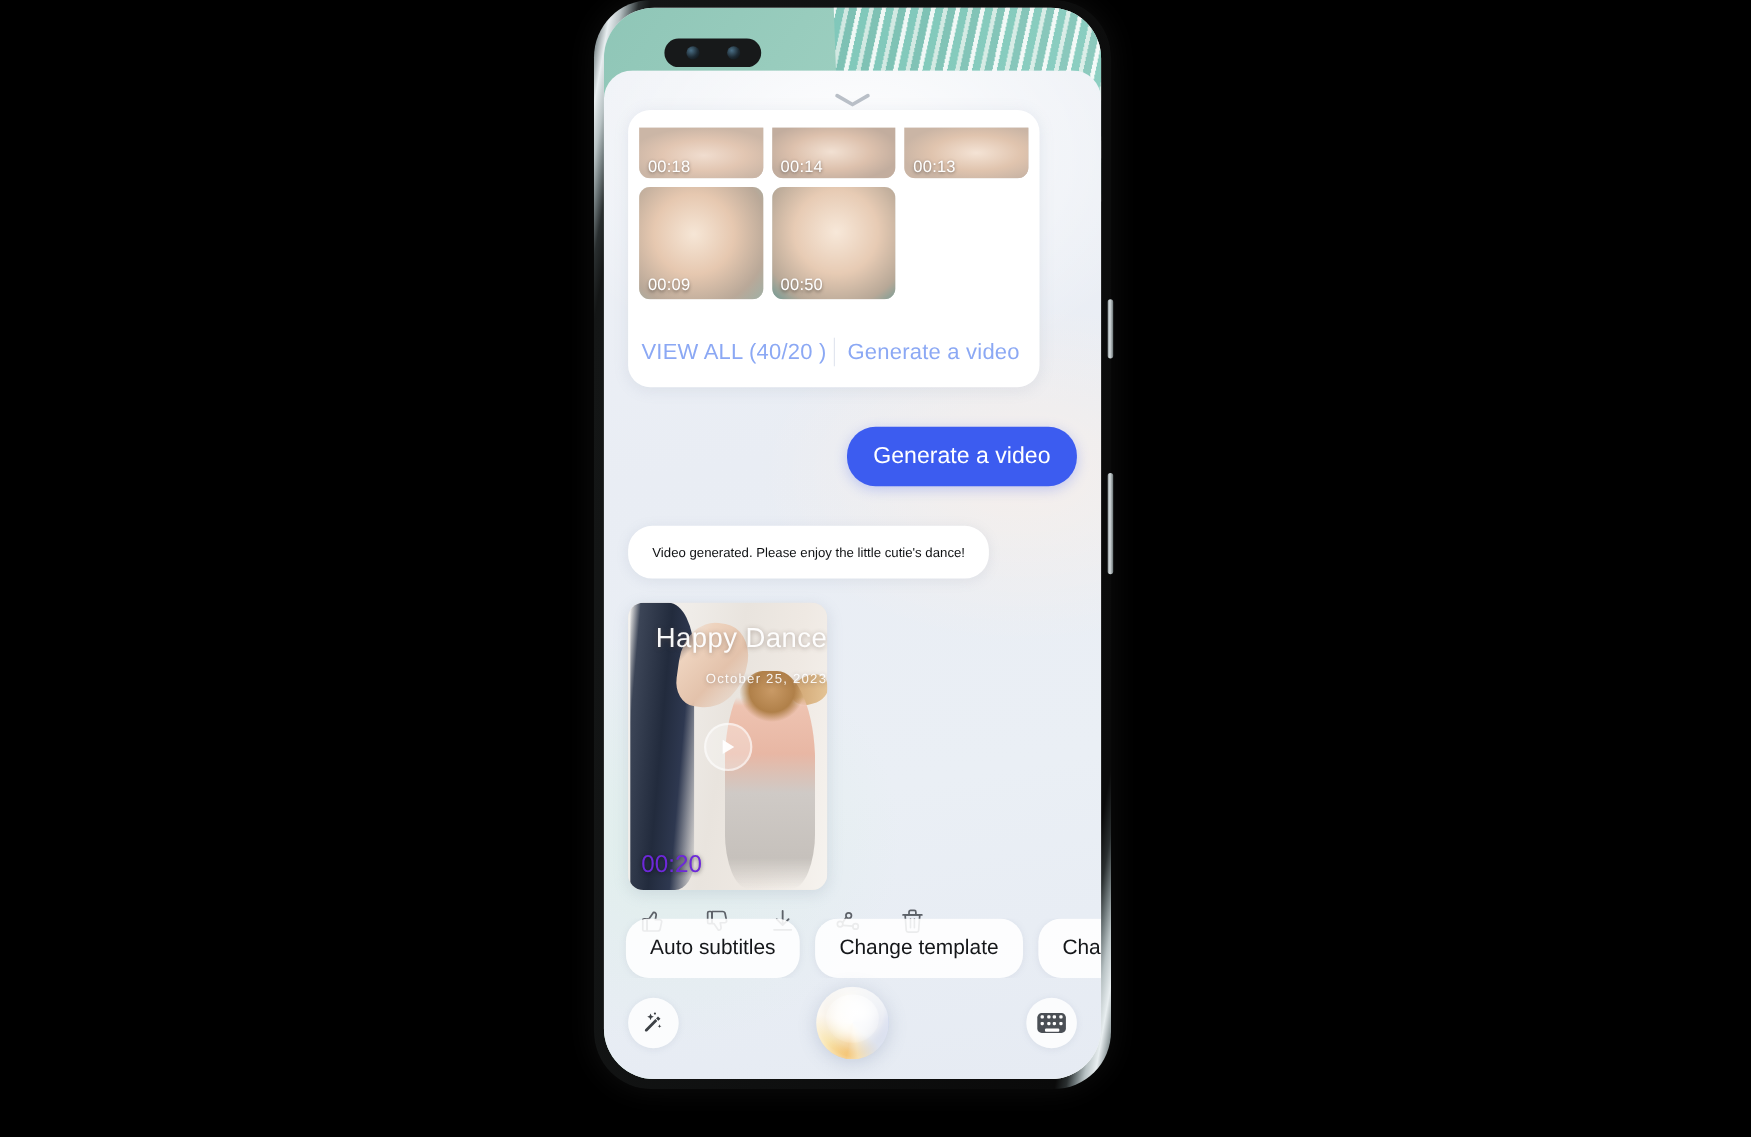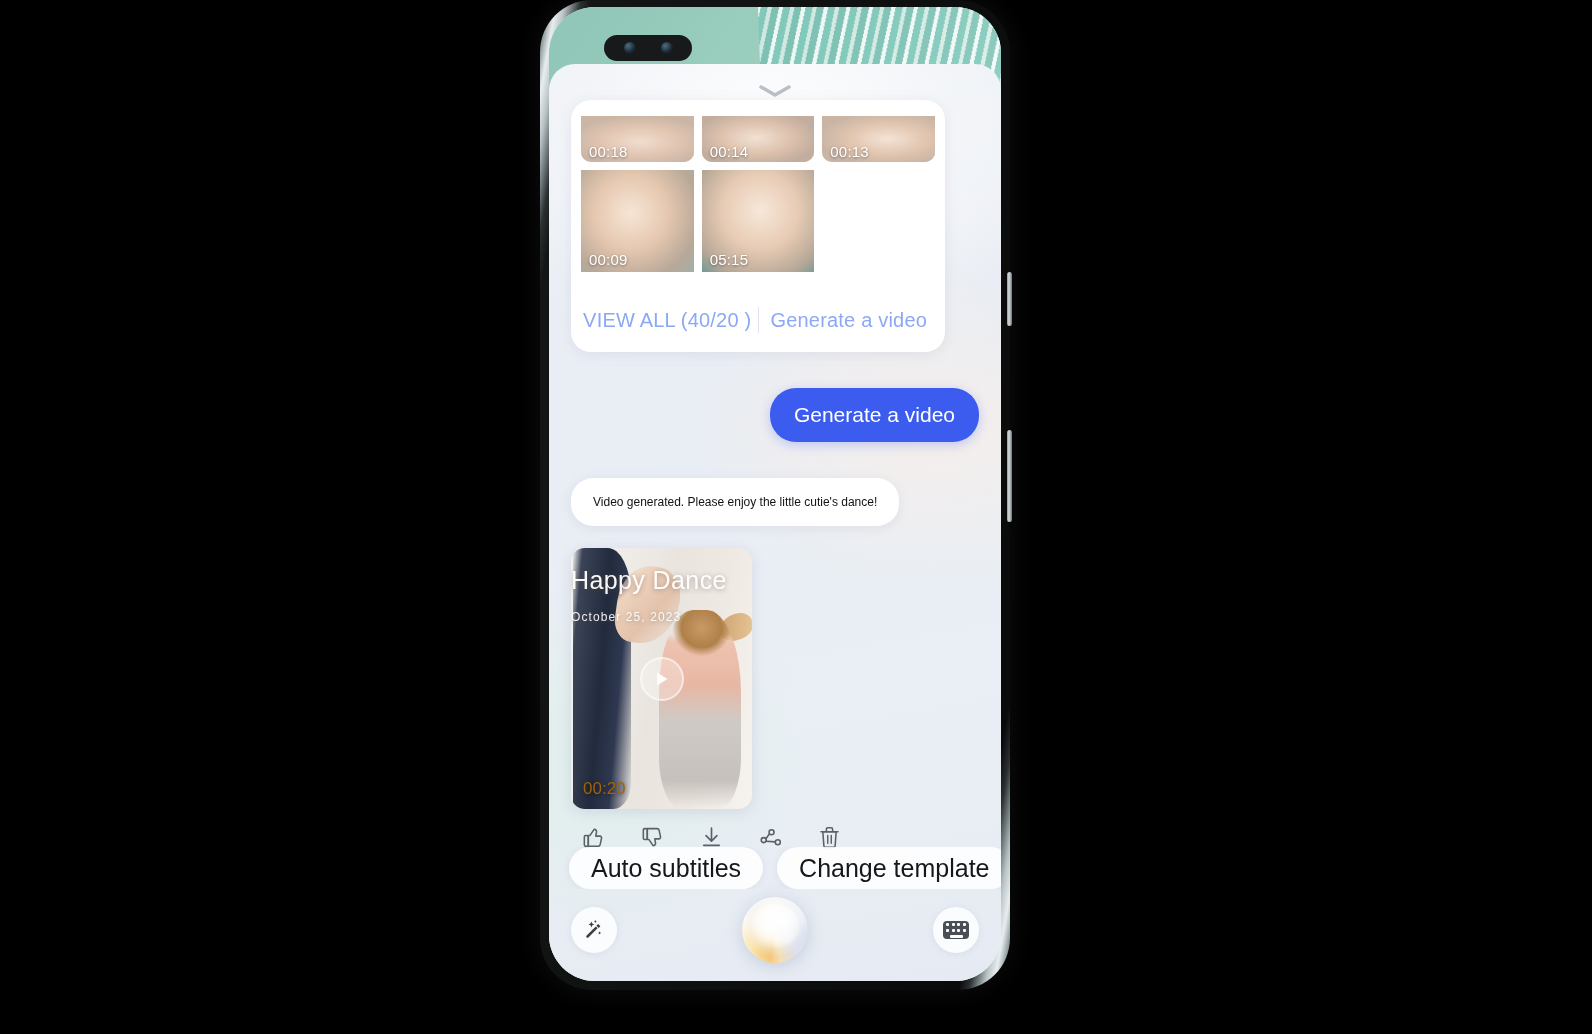--- a/index.html
+++ b/index.html
@@ -140,21 +140,21 @@
   }
   #thumb-grid {
     display: grid;
     grid-template-columns: repeat(3, 1fr);
     gap: 8px;
     padding: 16px 10px;
   }
   .thumb {
     position: relative;
     height: 102px;
-    border-radius: 0;
+    border-radius: 10px;
     overflow: hidden;
     background: #ded6cf;
   }
   .thumb.row-top { height: 46px; border-radius: 0 0 10px 10px; margin-top: 0; }
   .thumb-img { position: absolute; inset: 0; }
   .thumb-time {
     position: absolute;
     left: 8px; bottom: 4px;
     color: #ffffff;
     font-size: 15px;
@@ -216,21 +216,21 @@
     height: 261px;
     border-radius: 14px;
     overflow: hidden;
     background: #e9e6e3;
     box-shadow: 0 3px 14px rgba(120,135,160,0.2);
   }
   #video-poster { position: absolute; inset: 0; }
   #video-title-wrap {
     position: absolute;
     left: 0; right: 0; top: 18px;
-    text-align: left;
+    text-align: right;
     z-index: 3;
   }
   #video-title {
     color: rgba(255,255,255,0.96);
     font-size: 25px;
     letter-spacing: .4px;
     text-shadow: 0 1px 5px rgba(90,70,60,0.45);
   }
   #video-subtitle {
     margin-top: 15px;
@@ -248,22 +248,22 @@
     background: rgba(255,255,255,0.30);
     border: 2px solid rgba(255,255,255,0.55);
     display: flex;
     align-items: center;
     justify-content: center;
     z-index: 4;
   }
   #video-duration {
     position: absolute;
     left: 12px; bottom: 10px;
-    color: #a16207;
-    font-size: 17px;
+    color: #6d28d9;
+    font-size: 22px;
     text-shadow: 0 1px 4px rgba(0,0,0,0.5);
     z-index: 4;
   }
 
   
   #feedback-row {
     display: flex;
     align-items: center;
     gap: 34px;
     margin-top: 16px;
@@ -277,26 +277,26 @@
     left: 0; right: 0;
     bottom: 92px;
     display: flex;
     gap: 14px;
     padding: 0 20px;
     overflow: hidden;
     z-index: 5;
   }
   .chip {
     flex: 0 0 auto;
-    height: 42px;
+    height: 54px;
     padding: 0 22px;
     border-radius: 21px;
     background: rgba(255,255,255,0.88);
     color: #15171a;
-    font-size: 25px;
+    font-size: 19px;
     display: flex;
     align-items: center;
     white-space: nowrap;
     box-shadow: 0 1px 7px rgba(120,135,160,0.13);
   }
 
   
   #bottom-bar {
     position: absolute;
     left: 0; right: 0; bottom: 0;
@@ -448,21 +448,21 @@
               <span class="thumb-time">00:13</span>
             </div>
 
             <div class="thumb">
               <div class="thumb-img ph-girl4"></div>
               <span class="thumb-time">00:09</span>
             </div>
 
             <div class="thumb">
               <div class="thumb-img ph-girl5"></div>
-              <span class="thumb-time">05:15</span>
+              <span class="thumb-time">00:50</span>
             </div>
 
 
           </div>
 
           <div id="card-actions">
             <span class="card-link">VIEW ALL (40/20 )</span>
             <div id="card-link-divider"></div>
             <span class="card-link">Generate a video</span>
           </div>

